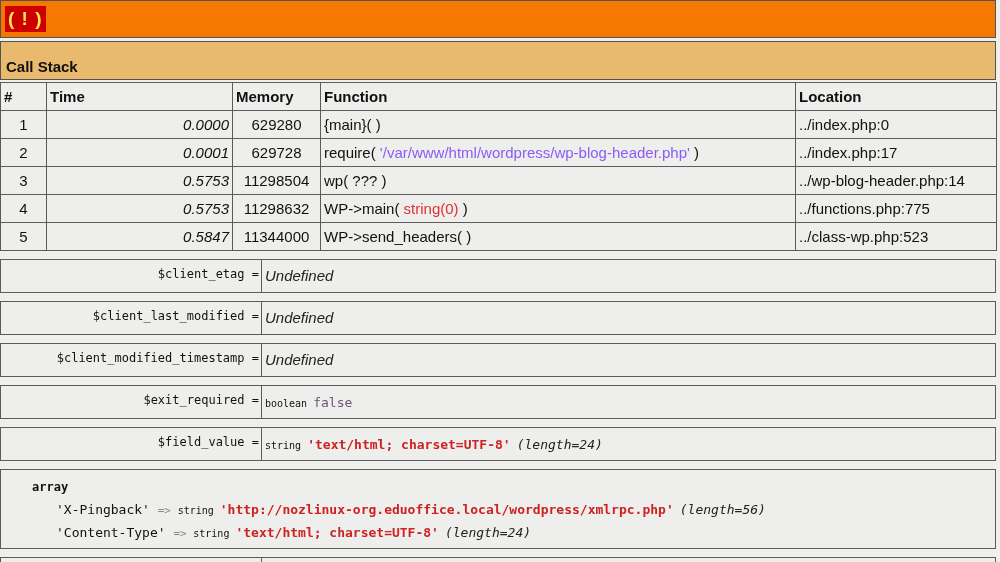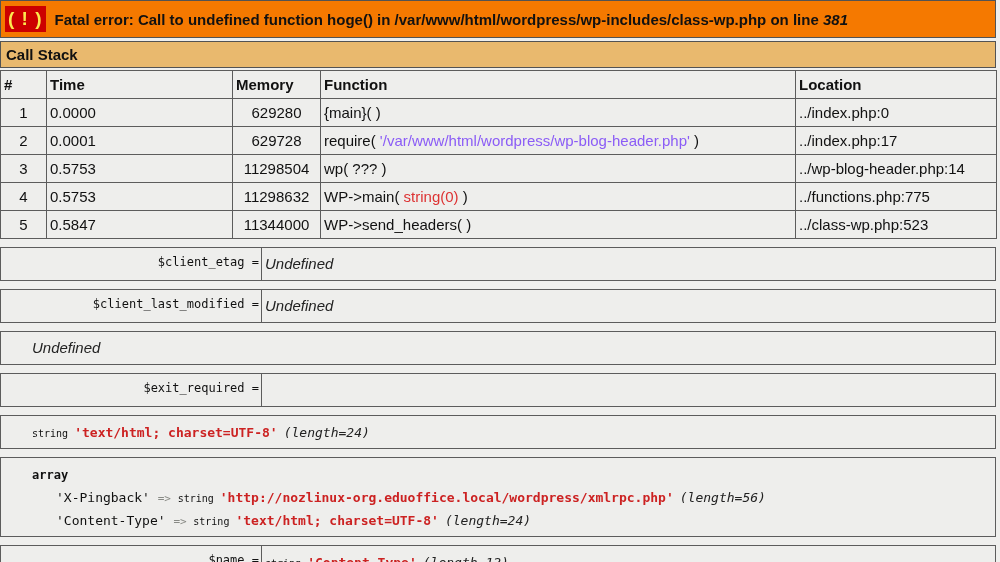--- a/index.html
+++ b/index.html
@@ -25,37 +25,37 @@
     font-weight:bold;font-size:19px;line-height:1.35;
     padding:0 3px;letter-spacing:1px;flex:0 0 auto;
   }
   .line-num{font-style:italic;}
 
   
   .section-bar{
     box-sizing:border-box;
     background:#e9b96e;border:1px solid #535353;
     font-weight:bold;font-size:15px;color:#111;
-    padding:4px 5px 4px 5px;margin-top:3px;
+    padding:16px 5px 4px 5px;margin-top:3px;
   }
 
   
   table.stack{
     width:996px;table-layout:fixed;
     border-collapse:collapse;margin-top:2px;
     font-size:15px;color:#111;
   }
   table.stack th,table.stack td{
     box-sizing:border-box;
     border:1px solid #5c5c5c;background:#eeeeec;
     padding:3px 3px;height:28px;overflow:hidden;white-space:nowrap;
   }
   table.stack th{text-align:left;font-size:15px;}
   th.c-num,td.c-num{text-align:center;}
-  td.c-time{text-align:left;}
+  td.c-time{text-align:right;font-style:italic;}
   td.c-mem{text-align:center;padding-right:3px;}
   .fn-green{color:#8b5cf6;}
   .fn-red{color:#dd3333;}
 
   
   .var-row{
     box-sizing:border-box;
     display:flex;align-items:stretch;
     border:1px solid #5c5c5c;background:#eeeeec;
     margin-top:8px;min-height:34px;padding-left:28px;
@@ -80,21 +80,20 @@
   .sg-key{font-family:"DejaVu Sans Mono",monospace;font-size:13px;color:#111;}
   .sg-arrow{font-family:"DejaVu Sans Mono",monospace;font-size:11px;color:#888a85;}
 </style>
 </head>
 <body>
 
 <div class="wrap">
 
   <div class="error-bar">
     <span class="error-icon">( ! )</span>
-    <span><span>Fatal error: Call to undefined function hoge() in /var/www/html/wordpress/wp-includes/class-wp.php on line </span><span class="line-num">381</span></span>
   </div>
 
   <div class="section-bar">Call Stack</div>
 
   <table class="stack">
     <colgroup>
       <col style="width:46px">
         <col style="width:186px">
         <col style="width:88px">
         <col style="width:475px">
@@ -156,28 +155,33 @@
           <div class="var-line"><span class="sg-undef">Undefined</span></div>
         </div>
       </div>
       <div class="var-row">
         <div class="var-name">$client_last_modified =</div>
         <div class="var-value">
           <div class="var-line"><span class="sg-undef">Undefined</span></div>
         </div>
       </div>
       <div class="var-row">
+        <div class="var-name">$client_modified_timestamp =</div>
         <div class="var-value">
           <div class="var-line"><span class="sg-undef">Undefined</span></div>
         </div>
       </div>
       <div class="var-row">
         <div class="var-name">$exit_required =</div>
+        <div class="var-value">
+          <div class="var-line"><span class="sg-small">boolean </span><span class="sg-bool">false</span></div>
+        </div>
       </div>
       <div class="var-row">
+        <div class="var-name">$field_value =</div>
         <div class="var-value">
           <div class="var-line"><span class="sg-small">string </span><span class="sg-str">'text/html; charset=UTF-8'</span><span class="sg-small"> </span><span class="sg-len">(length=24)</span></div>
         </div>
       </div>
       <div class="var-row">
         <div class="var-value">
           <div class="var-line"><span class="sg-arr">array</span></div>
           <div class="var-line indent"><span class="sg-key">'X-Pingback' </span><span class="sg-arrow">=&gt; </span><span class="sg-small">string </span><span class="sg-str">'http://nozlinux-org.eduoffice.local/wordpress/xmlrpc.php'</span><span class="sg-small"> </span><span class="sg-len">(length=56)</span></div>
           <div class="var-line indent"><span class="sg-key">'Content-Type' </span><span class="sg-arrow">=&gt; </span><span class="sg-small">string </span><span class="sg-str">'text/html; charset=UTF-8'</span><span class="sg-small"> </span><span class="sg-len">(length=24)</span></div>
         </div>

